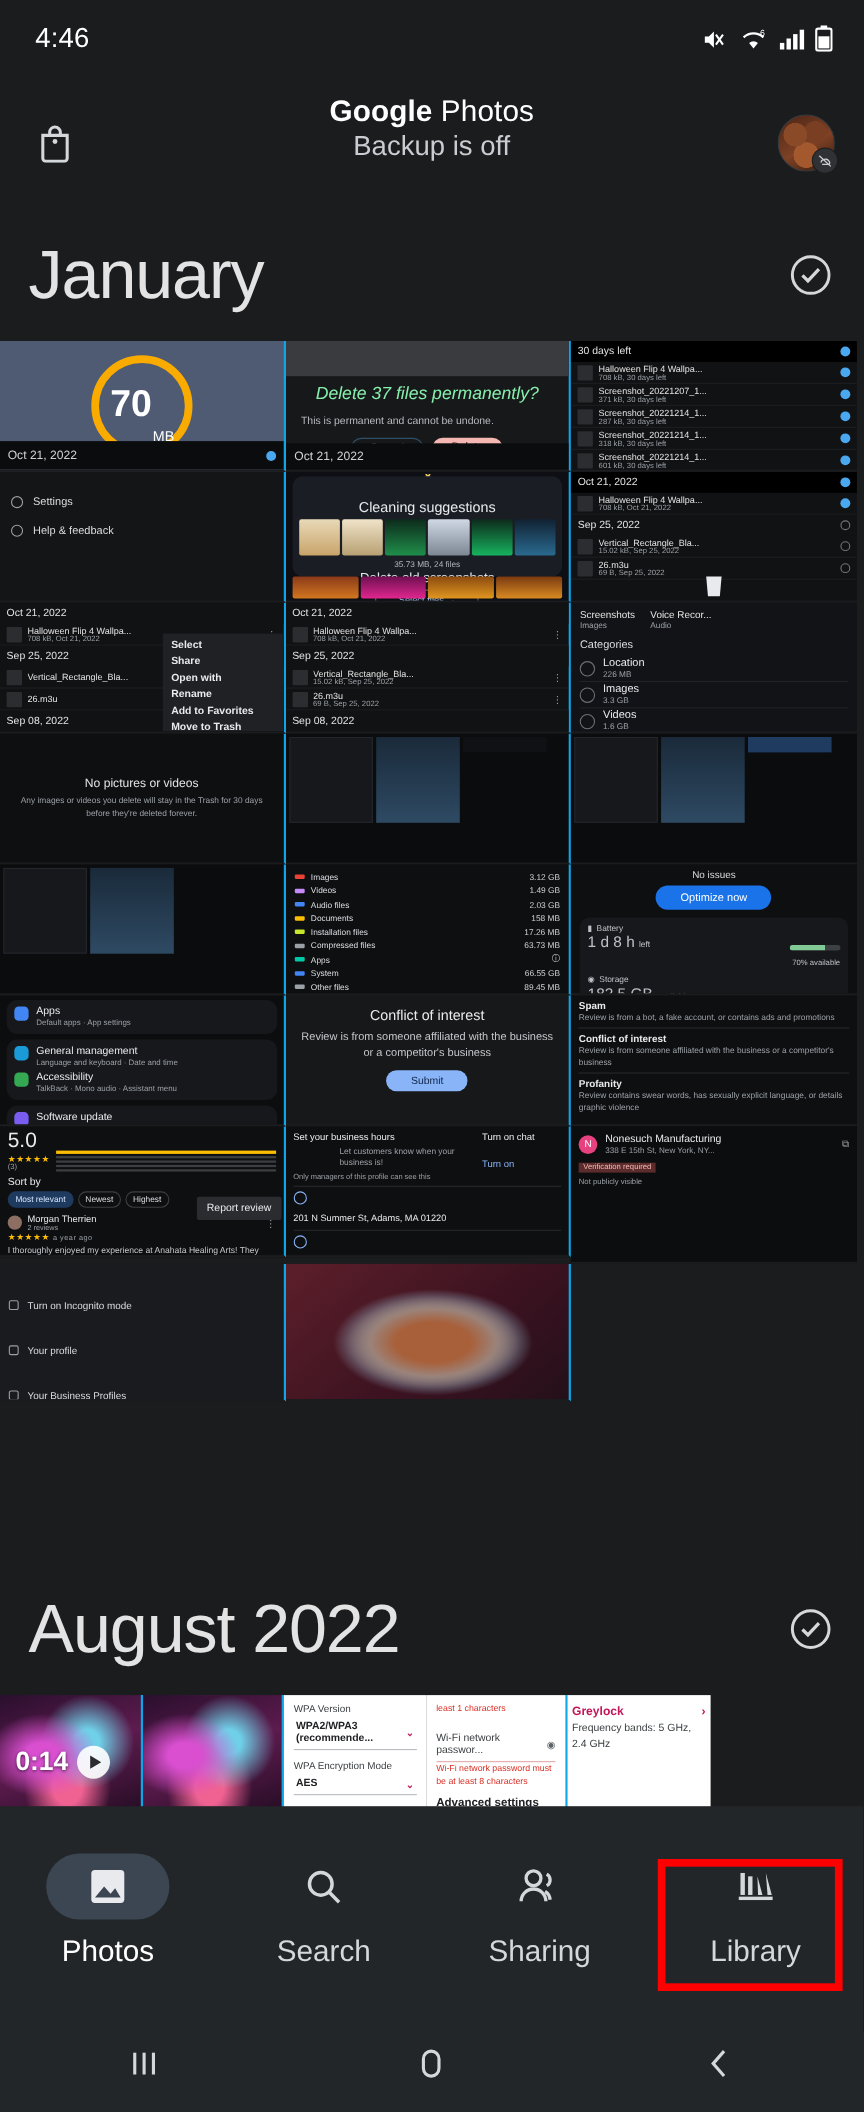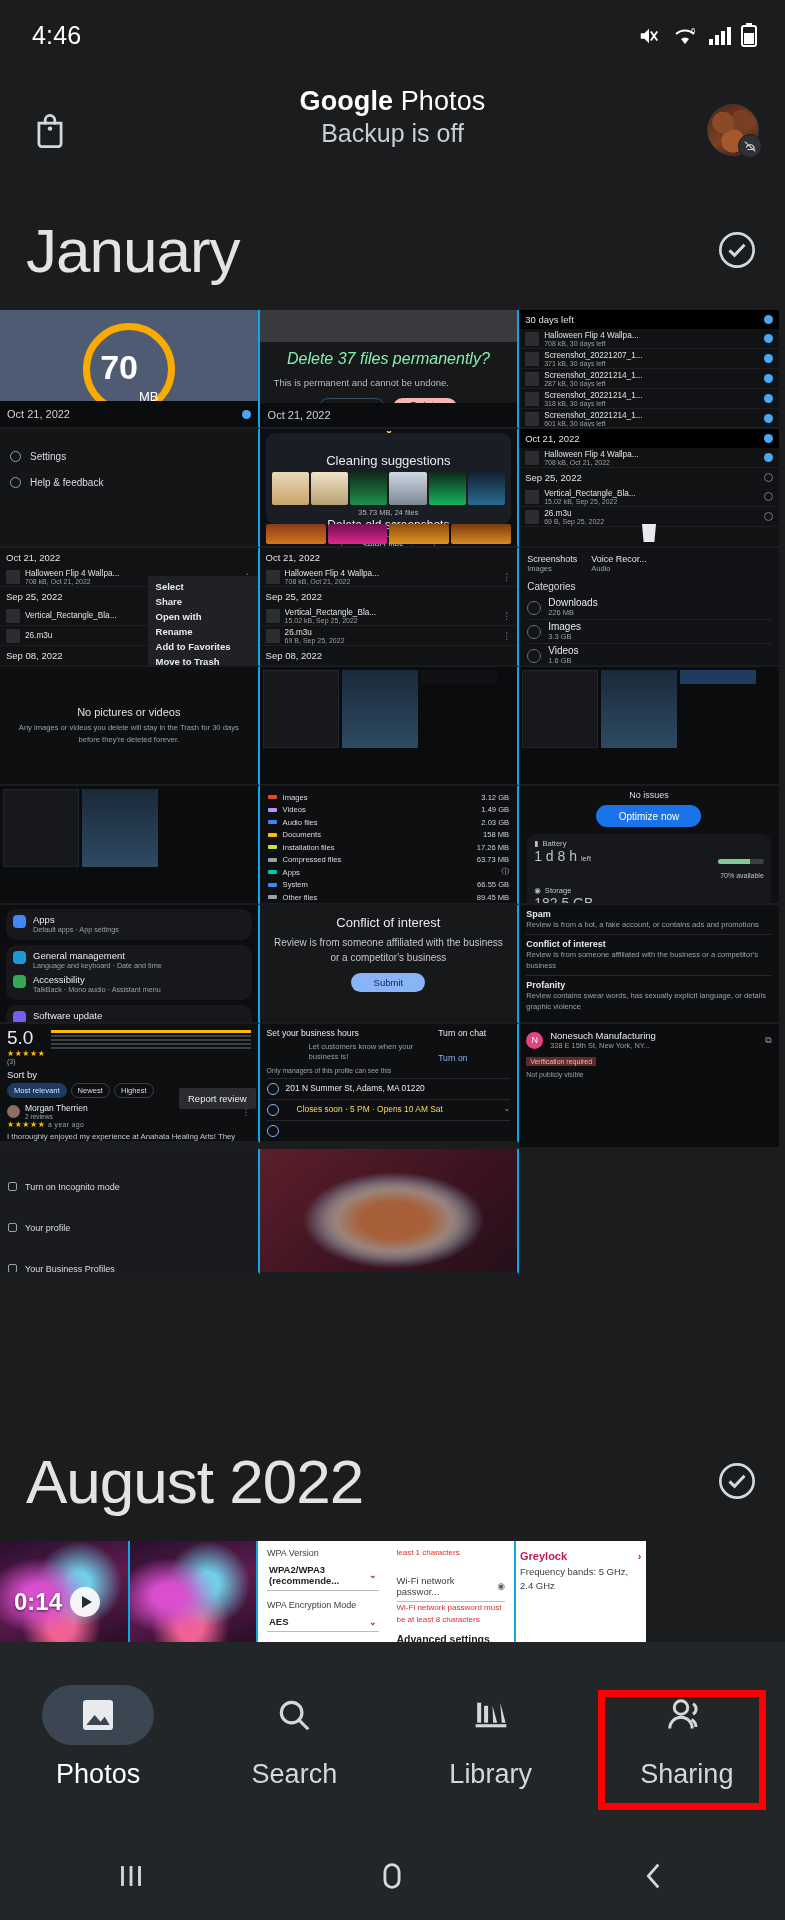--- a/index.html
+++ b/index.html
@@ -206,21 +206,21 @@
   .rv-txt { font-size:7.8px; color:#c4c7cb; line-height:1.4; margin-top:3px;}
   .rv-pop { position:absolute; right:2px; top:64px; background:#2a2c2f; padding:5px 9px; font-size:9.5px; color:#e8eaed; border-radius:2px;}
 
   
   .t-hours { background:#0e0f11; padding:4px 7px;}
   .hr-top { display:flex; gap:8px;}
   .hr-t { font-size:8.6px; color:#e8eaed; line-height:1.3;}
   .hr-s { font-size:7.6px; color:#9aa0a6; line-height:1.35; margin-top:3px;padding-left:42px;}
   .hr-link { font-size:8.6px; color:#8ab4f8;}
   .hr-note { font-size:6.8px; color:#9aa0a6; margin-top:4px;}
-  .hr-row { display:flex; gap:7px; align-items:flex-start; border-top:1px solid #26282b; padding-top:4px; margin-top:4px;}
+  .hr-row { display:flex; gap:7px; align-items:flex-start; border-top:1px solid #26282b; padding-top:4px; margin-top:4px;flex-direction:column;}
   .hr-ic { width:12px; height:12px; border-radius:50%; border:1px solid #8ab4f8; flex:none;}
   .hr-v { font-size:8.4px; color:#e8eaed; line-height:1.35;}
   .hr-v.warn { color:#fdd663;padding-left:11px;}
 
   
   .t-photo-lights { background:
       radial-gradient(ellipse at 30% 45%, #d94fd0 0 12%, transparent 40%),
       radial-gradient(ellipse at 62% 35%, #6fd0e8 0 10%, transparent 38%),
       radial-gradient(ellipse at 48% 68%, #f06292 0 14%, transparent 42%),
       linear-gradient(160deg,#2a0f2e,#5d1b4e 45%,#1a0a1c); }
@@ -586,21 +586,21 @@
 
   <div class="tile t-cats">
     <div class="cats-tabs">
       <div><span>Screenshots</span><small>Images</small></div>
       <div><span>Voice Recor...</span><small>Audio</small></div>
     </div>
     <div class="cats-h">Categories</div>
     <div class="cat-row">
         <span class="cat-ic"></span>
         <div>
-          <div class="cat-name">Downloads</div>
+          <div class="cat-name">Location</div>
           <div class="cat-size">226 MB</div>
         </div>
       </div>
     <div class="cat-row">
         <span class="cat-ic"></span>
         <div>
           <div class="cat-name">Images</div>
           <div class="cat-size">3.3 GB</div>
         </div>
       </div>
@@ -761,21 +761,21 @@
     <div class="rs-b">Review is from a bot, a fake account, or contains ads and promotions</div>
     <div class="rs-sep"></div>
     <div class="rs-t">Conflict of interest</div>
     <div class="rs-b">Review is from someone affiliated with the business or a competitor's business</div>
     <div class="rs-sep"></div>
     <div class="rs-t">Profanity</div>
     <div class="rs-b">Review contains swear words, has sexually explicit language, or details graphic violence</div>
   </div>
 
   <div class="tile t-review">
-    <div style="display:flex;align-items:flex-start;gap:6px">
+    <div style="display:flex;align-items:flex-end;gap:6px">
       <div>
         <div class="rv-score">5.0</div>
         <div class="rv-stars">★★★★★</div>
         <div class="rv-count">(3)</div>
       </div>
       <div style="flex:1;padding-top:3px">
         <div style="height:3px;background:#fbbc04;margin-bottom:2px"></div>
         <div style="height:2px;background:#3c4043;margin-bottom:2px"></div>
         <div style="height:2px;background:#3c4043;margin-bottom:2px"></div>
         <div style="height:2px;background:#3c4043;margin-bottom:2px"></div>
@@ -954,42 +954,42 @@
       <div class="navlabel">Photos</div>
     </div>
     <div class="navitem">
       <div class="navpill">
         <svg width="38" height="38" viewBox="0 0 24 24">
             <circle cx="10.5" cy="10.5" r="6.5" fill="none" stroke="#d5d8db" stroke-width="2"></circle>
             <path d="M15.5 15.5L21 21" stroke="#d5d8db" stroke-width="2"></path>
           </svg>
       </div>
       <div class="navlabel">Search</div>
+    </div>
+    <div class="navitem">
+      <div class="navpill">
+        <svg width="40" height="36" viewBox="0 0 26 24">
+            <circle cx="9" cy="7" r="4.5" fill="none" stroke="#d5d8db" stroke-width="2"></circle>
+            <path d="M1.5 21a7.5 7.5 0 0115 0" fill="none" stroke="#d5d8db" stroke-width="2"></path>
+            <path d="M17 4.5a4 4 0 010 7M19 20a6 6 0 00-3-5" fill="none" stroke="#d5d8db" stroke-width="2"></path>
+          </svg>
+      </div>
+      <div class="navlabel">Sharing</div>
     </div>
     <div class="navitem">
       <div class="navpill">
         <svg width="40" height="34" viewBox="0 0 26 22">
             <rect x="4" y="3" width="2.6" height="13" fill="#d5d8db"></rect>
             <rect x="8.5" y="5" width="2.6" height="11" fill="#d5d8db"></rect>
             <path d="M14 5l3 11h-2.6z" fill="#d5d8db"></path>
             <path d="M19 3l3.5 13H20z" fill="#d5d8db"></path>
             <rect x="3" y="17" width="20" height="2" fill="#d5d8db"></rect>
           </svg>
       </div>
       <div class="navlabel">Library</div>
-    </div>
-    <div class="navitem">
-      <div class="navpill">
-        <svg width="40" height="36" viewBox="0 0 26 24">
-            <circle cx="9" cy="7" r="4.5" fill="none" stroke="#d5d8db" stroke-width="2"></circle>
-            <path d="M1.5 21a7.5 7.5 0 0115 0" fill="none" stroke="#d5d8db" stroke-width="2"></path>
-            <path d="M17 4.5a4 4 0 010 7M19 20a6 6 0 00-3-5" fill="none" stroke="#d5d8db" stroke-width="2"></path>
-          </svg>
-      </div>
-      <div class="navlabel">Sharing</div>
     </div>
   </div>
   <div class="sysnav">
     <span>
       <svg width="34" height="34" viewBox="0 0 24 24">
           <rect x="5" y="5" width="2" height="14" fill="#d5d8db"></rect>
           <rect x="11" y="5" width="2" height="14" fill="#d5d8db"></rect>
           <rect x="17" y="5" width="2" height="14" fill="#d5d8db"></rect>
         </svg>
     </span>

